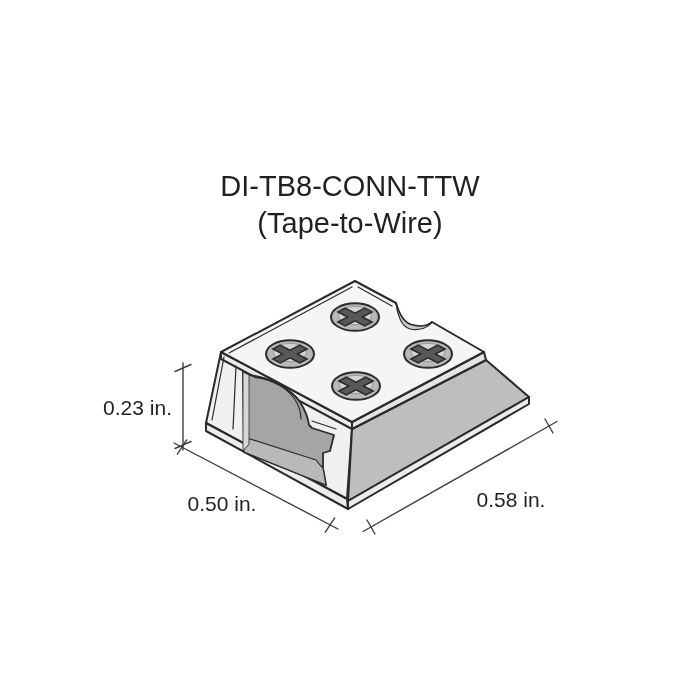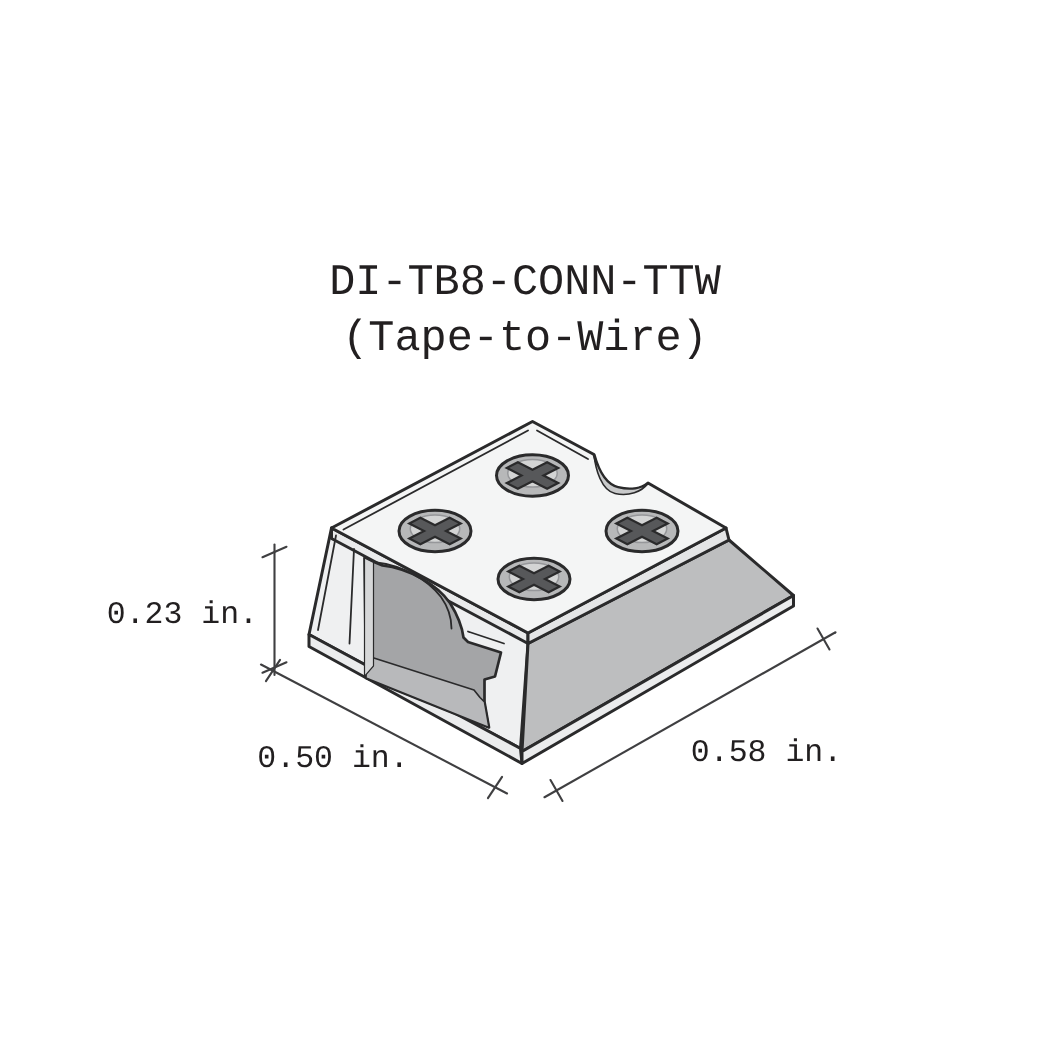--- a/index.html
+++ b/index.html
@@ -2,21 +2,21 @@
 <html><head>
 <meta charset="utf-8">
 <style>
   html,body{margin:0;padding:0;}
   body{
     width:700px;height:700px;
     background:#ffffff;
     font-family:"Liberation Sans", sans-serif;
     overflow:hidden;
   }
-  .stage{position:relative;width:700px;height:700px;font-family:Liberation Mono, monospace;}
+  .stage{position:relative;width:700px;height:700px;}
   svg{position:absolute;left:0;top:0;}
   .face{stroke:#2a2a2b;stroke-width:2;stroke-linejoin:round;}
   .thin{stroke:#2a2a2b;stroke-width:1.2;fill:none;stroke-linecap:round;}
   .hole{stroke:#2a2a2b;stroke-width:1.8;stroke-linejoin:round;}
   .inner{stroke:#2a2a2b;stroke-width:1.1;stroke-linejoin:round;}
   .dim{stroke:#3f3f41;stroke-width:1.4;stroke-linecap:round;}
   .dimtext{font-size:21px;}
   .titletext{font-size:29px;}
 </style>
 </head>

